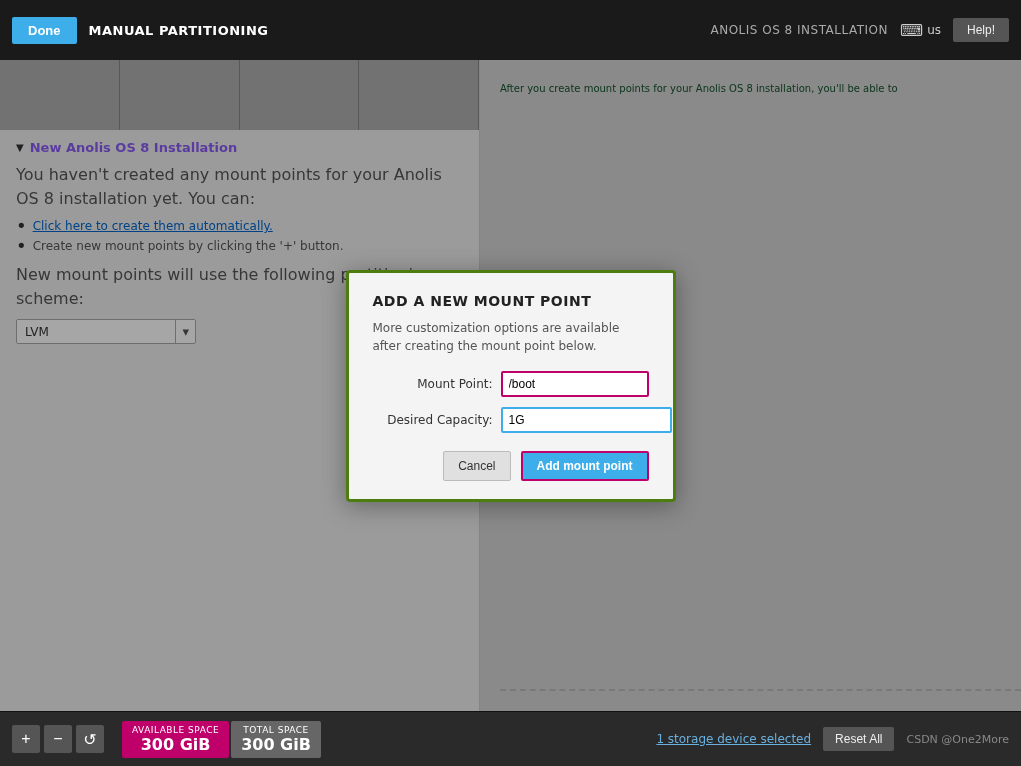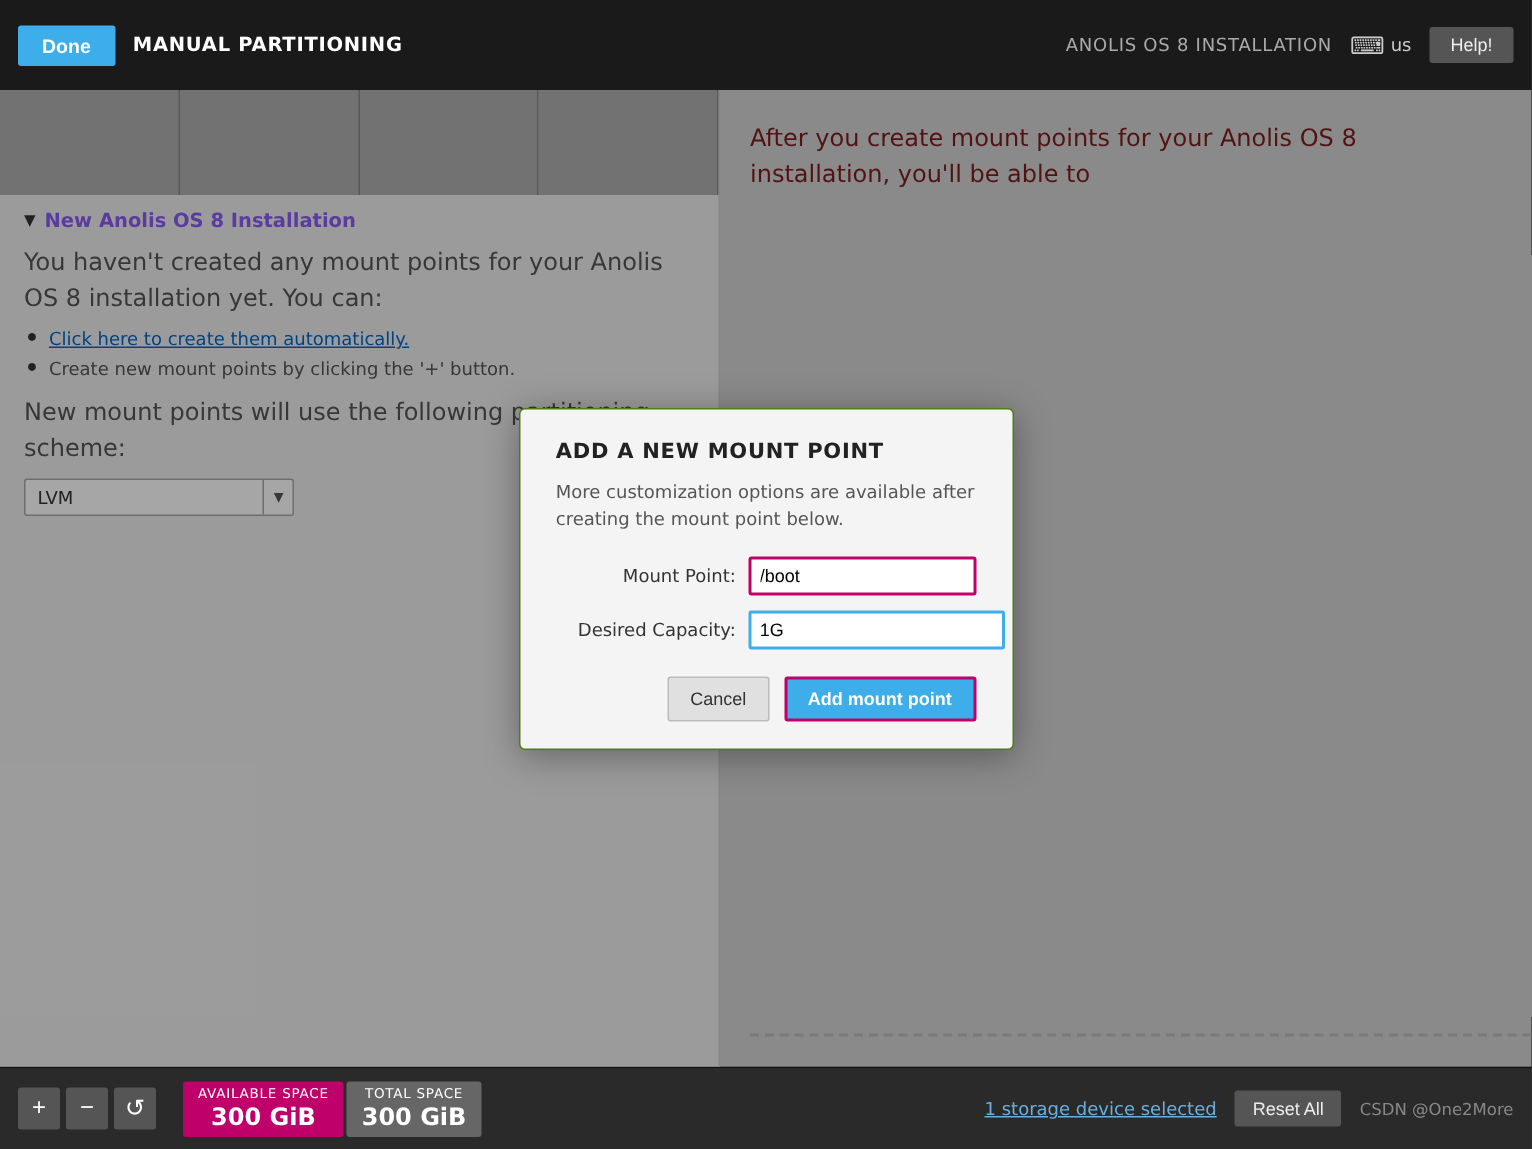--- a/index.html
+++ b/index.html
@@ -182,22 +182,22 @@
     }
 
     
     .right-panel {
       flex: 1;
       background: #d4d4d4;
       padding: 20px;
       position: relative;
     }
     .right-panel-text {
-      font-size: 16px;
-      color: #7f1d1d;
+      font-size: 10px;
+      color: #14532d;
       line-height: 1.5;
     }
 
     
     .bottom-bar {
       height: 55px;
       background: #2a2a2a;
       display: flex;
       align-items: center;
       justify-content: space-between;
@@ -286,21 +286,21 @@
       width: 100%;
       height: calc(766px - 60px - 55px);
       background: rgba(0,0,0,0.35);
       display: flex;
       align-items: center;
       justify-content: center;
       z-index: 100;
     }
     .modal {
       background: #f4f4f4;
-      border: 1px solid #4d7c0f;
+      border: 3px solid #4d7c0f;
       border-radius: 4px;
       width: 330px;
       padding: 20px 24px 18px 24px;
       box-shadow: 0 4px 24px rgba(0,0,0,0.35);
     }
     .modal-title {
       font-size: 14px;
       font-weight: bold;
       color: #222;
       text-transform: uppercase;

